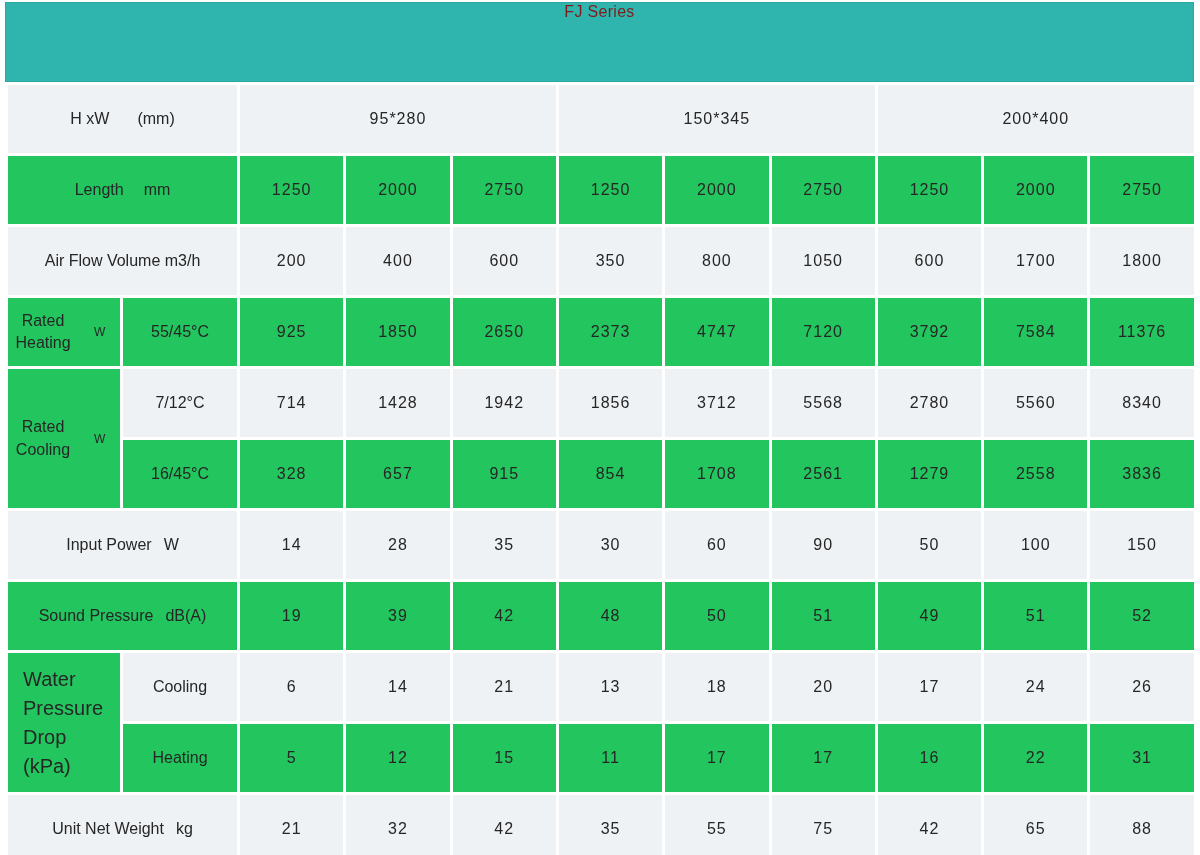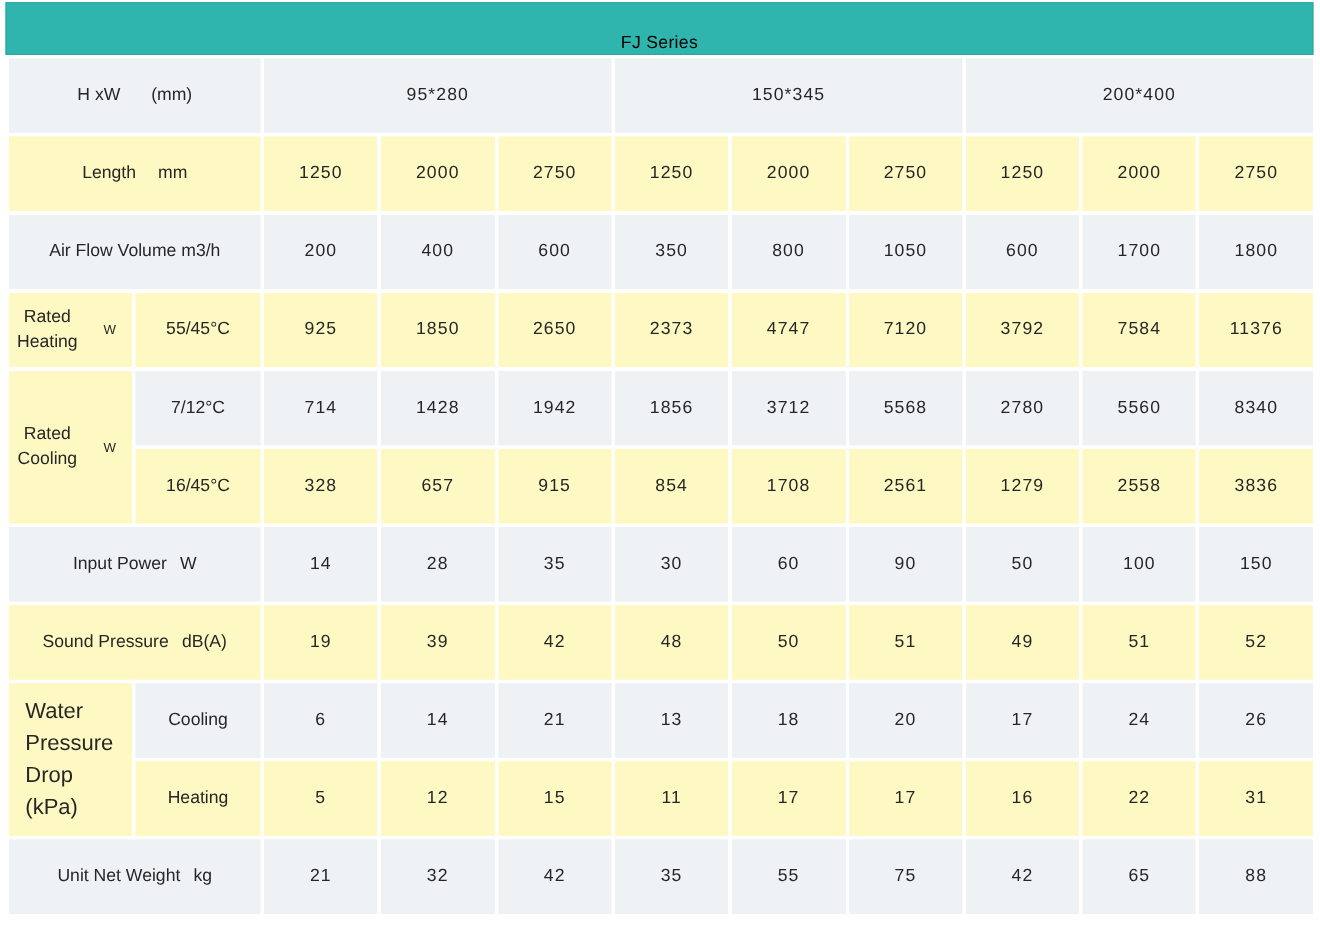--- a/index.html
+++ b/index.html
@@ -12,47 +12,47 @@
     color: #262626;
     overflow: hidden;
   }
   .sheet {
     position: absolute;
     left: 5px;
     top: 2px;
     width: 1189px;
   }
   .banner {
-    height: 48px;
+    height: 80px;
     background: #2fb5ad;
     border: 1px solid #28a8a0;
     box-sizing: border-box;
     display: flex;
-    align-items: flex-end;
+    align-items: flex-start;
     justify-content: center;
     font-size: 16px;
-    color: #000000;
+    color: #7f1d1d;
     letter-spacing: 0.3px;
   }
   table.spec {
     border-collapse: collapse;
     table-layout: fixed;
     width: 1189px;
   }
   table.spec td {
     border: 3px solid #ffffff;
     height: 68px;
     padding: 0;
     text-align: center;
     vertical-align: middle;
     font-size: 16px;
     overflow: hidden;
   }
   .light { background: #eef2f5; }
-  .dark  { background: #fef9c3; }
+  .dark  { background: #22c55e; }
   .lbl   { font-size: 17px; }
   .num   { letter-spacing: 1px; }
   .g28 { margin-left: 28px; }
   .g20 { margin-left: 20px; }
   .g12 { margin-left: 12px; }
   td.stackcell { text-align: left; padding-left: 13px; margin-top: 20px; }
   .hstack {
     display: flex;
     align-items: center;
   }

